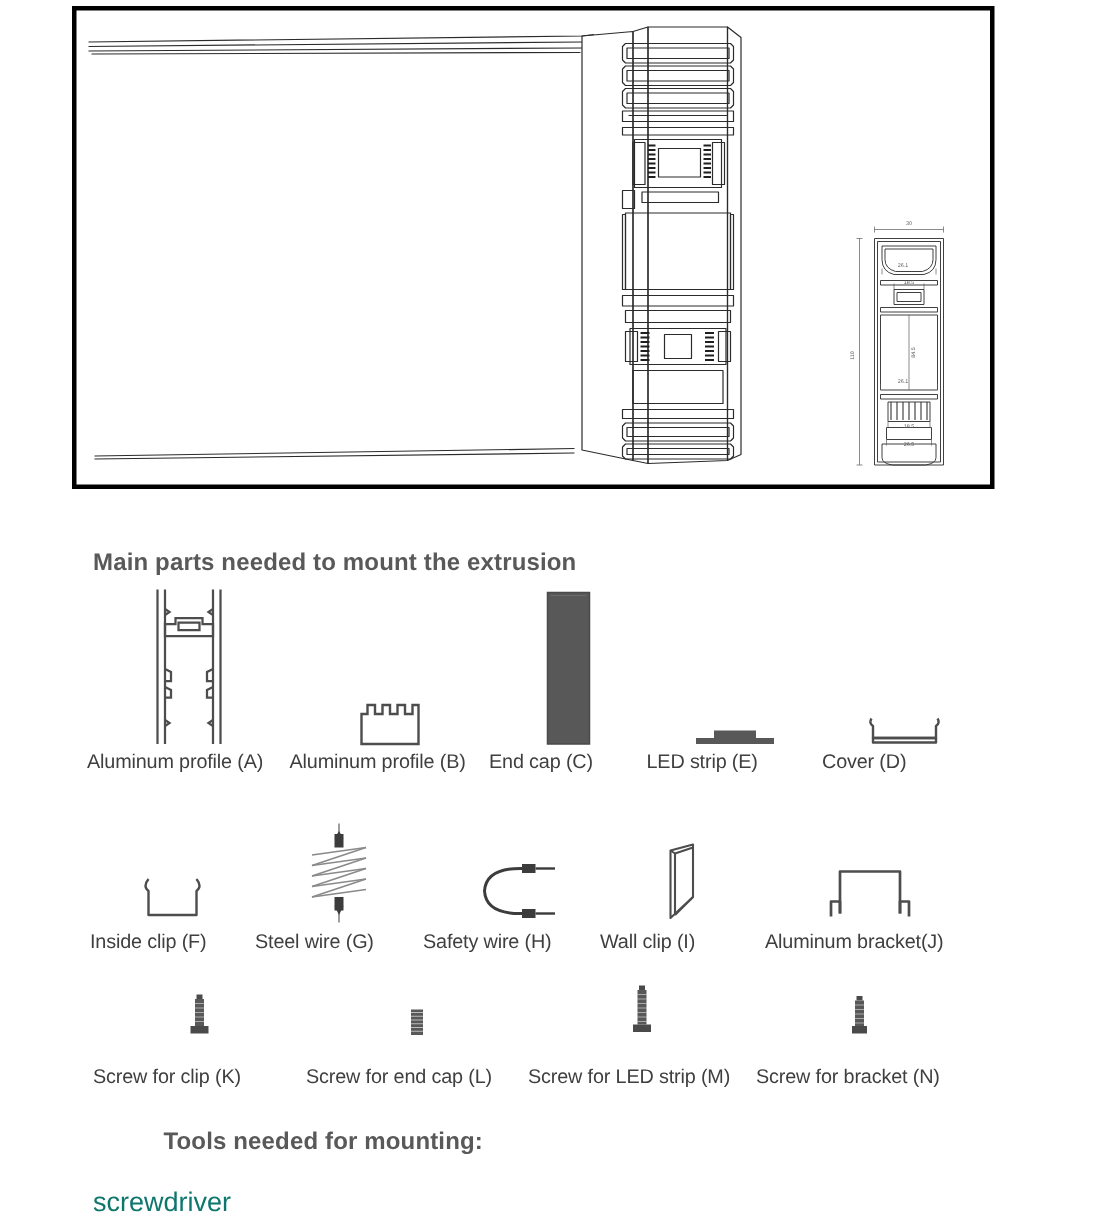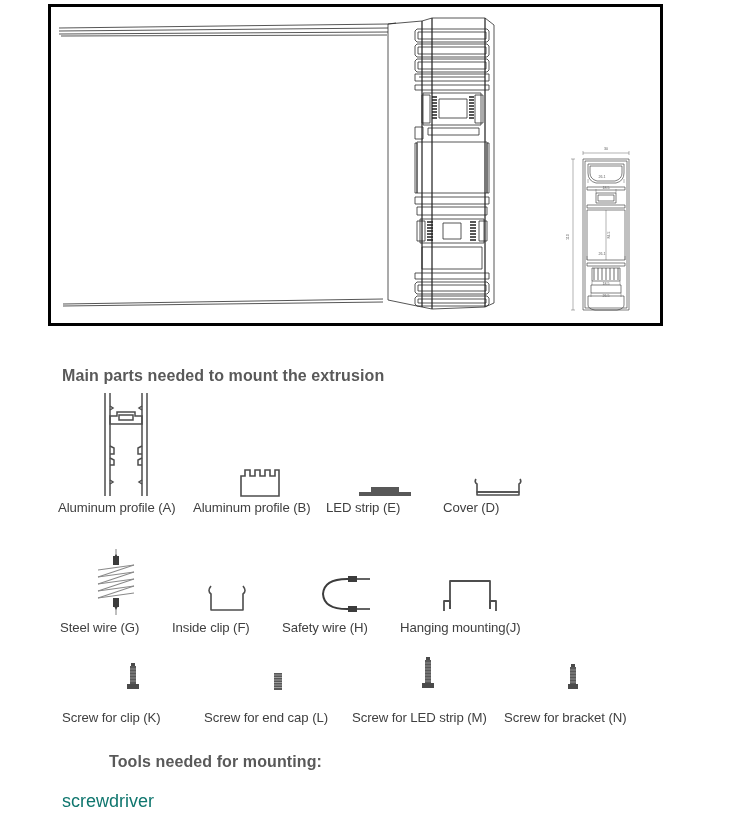--- a/index.html
+++ b/index.html
@@ -260,20 +260,29 @@
     <div class="part-art">
       <svg class="icon-svg" width="46" height="34" viewBox="0 0 46 34">
         <g fill="none" stroke="#4d4d4d" stroke-width="1.6" stroke-linejoin="miter">
           <path d="M4 33 L4 13 L8 13 L8 7 L13 7 L13 13 L18 13 L18 7 L23 7 L23 13 L28 13 L28 7 L33 7 L33 13 L38 13 L38 7 L42 7 L42 33 Z"></path>
         </g>
       </svg>
     </div>
     <div class="part-label">Aluminum profile (B)</div>
   </div>
 
+  <div class="part-cell" style="width:105px">
+    <div class="part-art">
+      <svg class="icon-svg" width="32" height="103" viewBox="0 0 32 103">
+        <rect x="2" y="1" width="28" height="101" fill="#585858" stroke="#4a4a4a" stroke-width="1"></rect>
+        <path d="M4 3 L28 3" stroke="#6b6b6b" stroke-width="0.8" fill="none"></path>
+      </svg>
+    </div>
+    <div class="part-label">End cap (C)</div>
+  </div>
 
   <div class="part-cell" style="width:117px">
     <div class="part-art">
       <svg class="icon-svg" width="56" height="16" viewBox="0 0 56 16">
         <path d="M2 11 L14 11 L14 6 L42 6 L42 11 L54 11 L54 15 L2 15 Z" fill="#585858" stroke="none"></path>
       </svg>
     </div>
     <div class="part-label">LED  strip (E)</div>
   </div>
 
@@ -284,75 +293,88 @@
           <path d="M5 4 Q3 7 6 9 L6 17 L48 17 L48 9 Q51 7 49 4"></path>
           <path d="M6 17 L48 17 L48 20 L6 20 Z"></path>
         </g>
       </svg>
     </div>
     <div class="part-label">Cover (D)</div>
   </div>
 </div>
 
 <div class="parts-row" id="parts-row-2">
+
+  <div class="part-cell" style="width:110px">
+    <div class="part-art">
+      <svg class="icon-svg" width="50" height="34" viewBox="0 0 50 34">
+        <g fill="none" stroke="#4d4d4d" stroke-width="1.6" stroke-linejoin="round">
+          <path d="M9 4 Q5 9 9 12 L9 28 L41 28 L41 12 Q45 9 41 4"></path>
+        </g>
+      </svg>
+    </div>
+    <div class="part-label">Inside clip (F)</div>
+  </div>
 
   <div class="part-cell" style="width:112px">
     <div class="part-art">
       <svg class="icon-svg" width="56" height="68" viewBox="0 0 56 68">
         <g fill="none" stroke="#8a8a8a" stroke-width="1.1">
           <path d="M28 1 L28 10"></path>
           <path d="M28 58 L28 67"></path>
           <path d="M10 22 L46 17 M10 29 L46 24 M10 36 L46 31 M10 43 L46 38 M10 50 L46 45"></path>
           <path d="M46 17 L10 29 M46 24 L10 36 M46 31 L10 43 M46 38 L10 50"></path>
         </g>
         <rect x="25" y="8" width="6" height="9" fill="#3c3c3c"></rect>
         <path d="M28 6 L31 11 L25 11 Z" fill="#3c3c3c"></path>
         <rect x="25" y="50" width="6" height="9" fill="#3c3c3c"></rect>
         <path d="M28 62 L31 56 L25 56 Z" fill="#3c3c3c"></path>
       </svg>
     </div>
     <div class="part-label">Steel wire (G)</div>
   </div>
 
-  <div class="part-cell" style="width:110px">
-    <div class="part-art">
-      <svg class="icon-svg" width="50" height="34" viewBox="0 0 50 34">
-        <g fill="none" stroke="#4d4d4d" stroke-width="1.6" stroke-linejoin="round">
-          <path d="M9 4 Q5 9 9 12 L9 28 L41 28 L41 12 Q45 9 41 4"></path>
-        </g>
-      </svg>
-    </div>
-    <div class="part-label">Inside clip (F)</div>
-  </div>
-
   <div class="part-cell" style="width:118px">
     <div class="part-art">
       <svg class="icon-svg" width="62" height="44" viewBox="0 0 62 44">
         <path d="M40 7 Q14 6 13 22 Q14 38 40 37" fill="none" stroke="#3c3c3c" stroke-width="2"></path>
         <rect x="38" y="4" width="9" height="6" fill="#3c3c3c"></rect>
         <rect x="38" y="34" width="9" height="6" fill="#3c3c3c"></rect>
         <path d="M47 7 L60 7" stroke="#3c3c3c" stroke-width="1.6" fill="none"></path>
         <path d="M47 37 L60 37" stroke="#3c3c3c" stroke-width="1.6" fill="none"></path>
       </svg>
     </div>
     <div class="part-label">Safety wire (H)</div>
   </div>
 
+  <div class="part-cell" style="width:110px">
+    <div class="part-art">
+      <svg class="icon-svg" width="34" height="56" viewBox="0 0 34 56">
+        <g fill="none" stroke="#4d4d4d" stroke-width="1.4" stroke-linejoin="round">
+          <path d="M9 7 L24 3 L24 38 L9 52 Z"></path>
+          <path d="M9 7 L12 9 L12 50"></path>
+          <path d="M12 9 L24 5"></path>
+          <path d="M12 50 L24 38"></path>
+        </g>
+      </svg>
+    </div>
+    <div class="part-label">Wall clip (I)</div>
+  </div>
 
   <div class="part-cell" style="width:140px">
     <div class="part-art">
       <svg class="icon-svg" width="58" height="40" viewBox="0 0 58 40">
         <g fill="none" stroke="#4d4d4d" stroke-width="1.8" stroke-linejoin="round">
           <path d="M3 35 L3 25 L9 25 L9 33"></path>
           <path d="M9 33 L9 5 L49 5 L49 33"></path>
           <path d="M49 33 L49 25 L55 25 L55 35"></path>
         </g>
       </svg>
     </div>
-    <div class="part-label">Hanging mounting(J)</div>
+    <div class="part-label">Aluminum bracket(J)</div>
   </div>
 </div>
 
 <div class="parts-row" id="parts-row-3">
 
   <div class="part-cell" style="width:142px">
     <div class="part-art">
       <svg class="icon-svg" width="20" height="32" viewBox="0 0 20 32">
         <path d="M8 3 L12 3 L12 6 L8 6 Z" fill="#4a4a4a"></path>
         <path d="M7 6 L13 6 L13 24 L7 24 Z" fill="#585858"></path>

